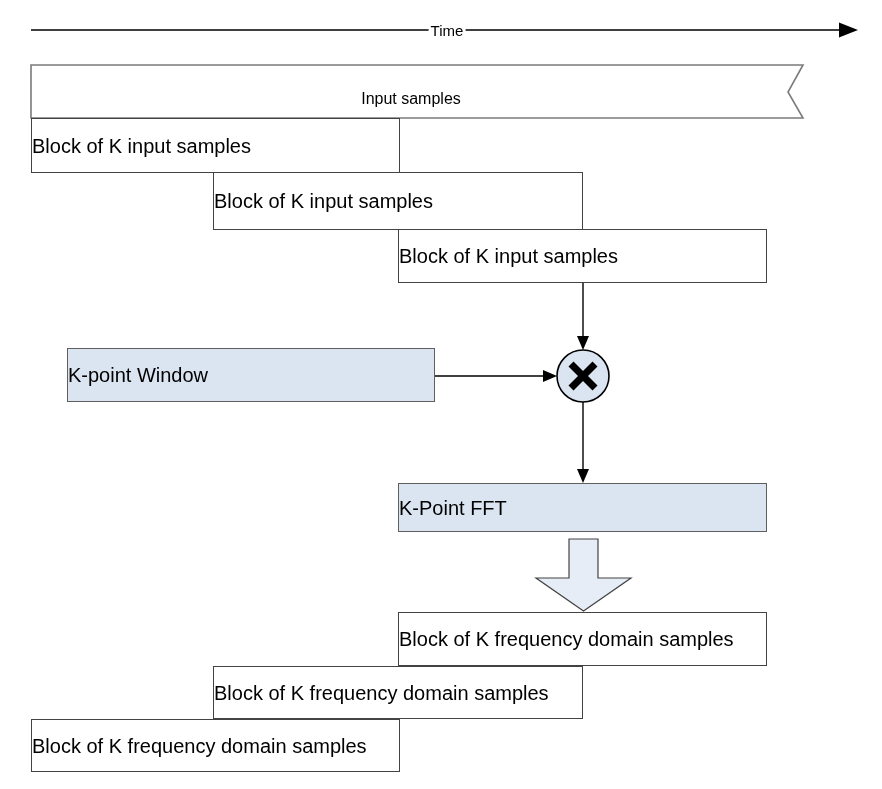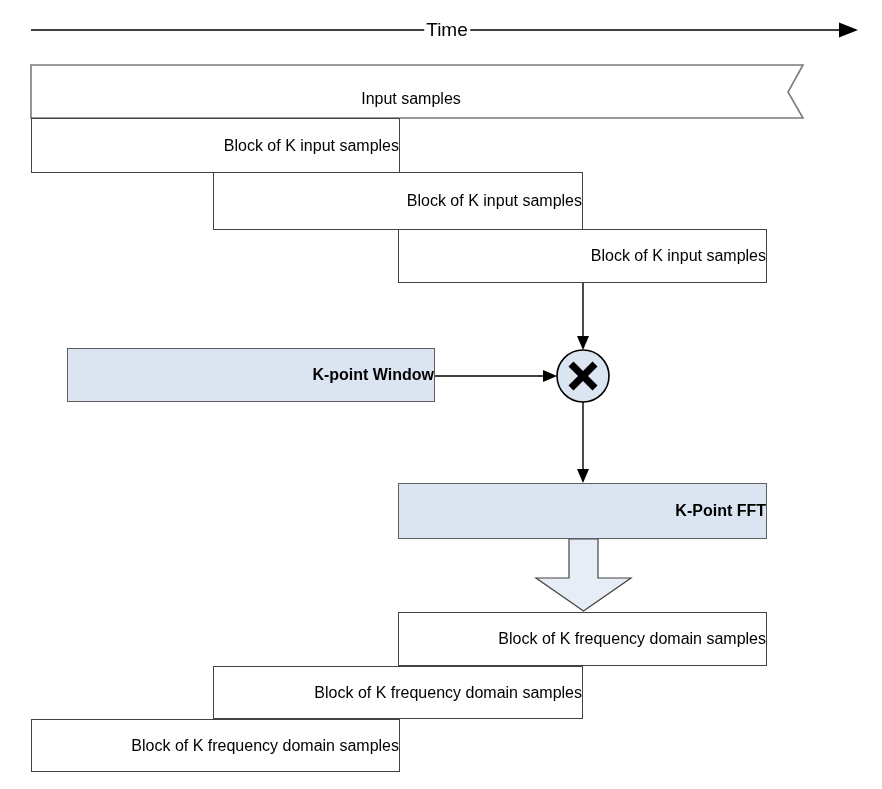--- a/index.html
+++ b/index.html
@@ -20,44 +20,43 @@
   .stage{
     position:relative;
     width:882px;height:789px;
     background:var(--background);
     overflow:hidden;
   }
   .layer{position:absolute;left:0;top:0;}
   .box{
     position:absolute;
     box-sizing:border-box;
-    display:flex;align-items:center;justify-content:flex-end;
+    display:flex;align-items:center;justify-content:flex-start;
     background:#fff;
     border:1px solid var(--box-border);
-    font-size:16px;line-height:1.1;
+    font-size:20px;line-height:1.1;
     white-space:nowrap;
   }
   .box.highlight{
     background:var(--highlight-fill);
     border:1px solid var(--highlight-border);
-    font-weight:bold;
   }
   .label-only{
     position:absolute;
     box-sizing:border-box;
     display:flex;align-items:center;justify-content:center;
     background:transparent;border:none;
     font-size:16px;white-space:nowrap;
   }
   .time-label{
     position:absolute;
     transform:translate(-50%,-50%);
     background:var(--background);
     padding:0 2px;
-    font-size:19px;
+    font-size:15px;
     white-space:nowrap;
   }
 </style>
 </head>
 <body>
 
 <div class="stage">
 
   <svg class="layer" width="882" height="789" viewBox="0 0 882 789">
 
@@ -95,21 +94,21 @@
     <span>Block of K input samples</span>
   </div>
   <div class="box" style="left:398px;top:229px;width:369px;height:54px;">
     <span>Block of K input samples</span>
   </div>
 
   <div class="box highlight" style="left:67px;top:348px;width:368px;height:54px;">
     <span>K-point Window</span>
   </div>
 
-  <div class="box highlight" style="left:398px;top:483px;width:369px;height:56px;">
+  <div class="box highlight" style="left:398px;top:483px;width:369px;height:49px;">
     <span>K-Point FFT</span>
   </div>
 
   <div class="box" style="left:398px;top:612px;width:369px;height:54px;">
     <span>Block of K frequency domain samples</span>
   </div>
   <div class="box" style="left:213px;top:666px;width:370px;height:53px;">
     <span>Block of K frequency domain samples</span>
   </div>
   <div class="box" style="left:31px;top:719px;width:369px;height:53px;">

